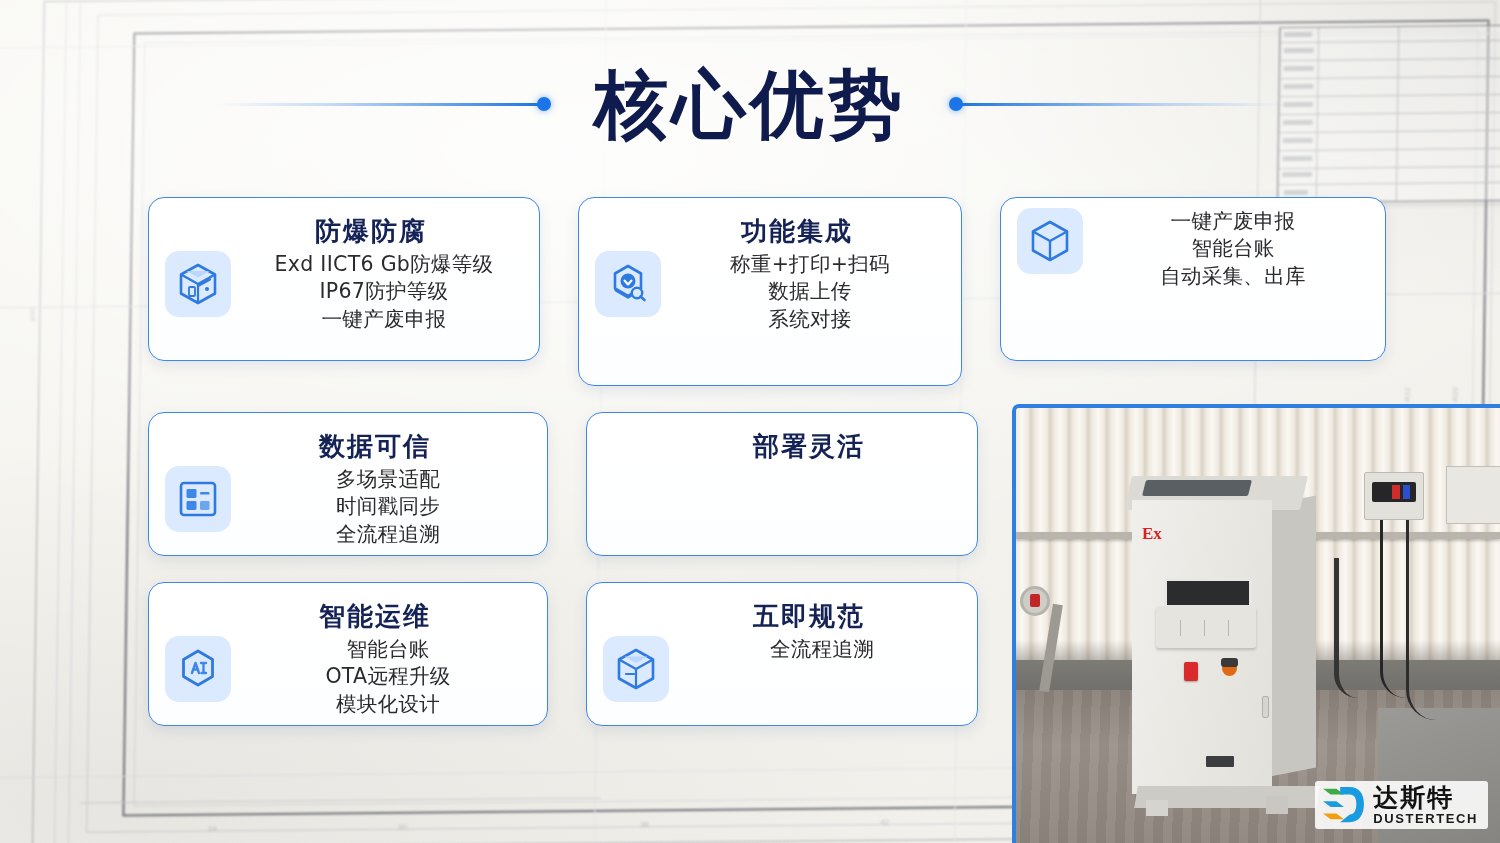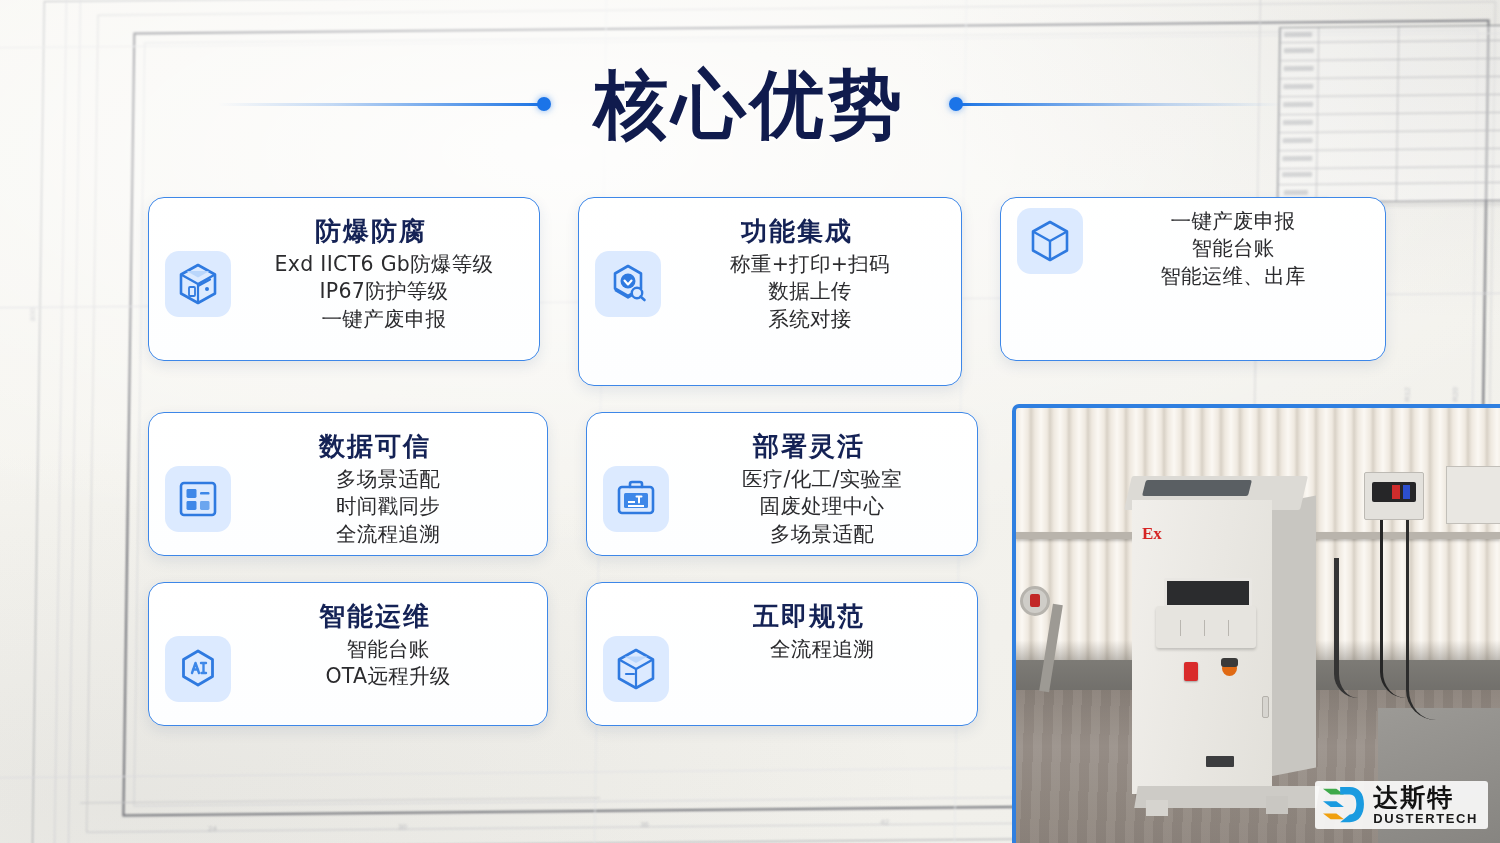--- a/index.html
+++ b/index.html
@@ -346,21 +346,21 @@
             <div class="icon-box">
               <svg width="42" height="44" viewBox="0 0 42 44" fill="none">
                 <path d="M21 3 L38 12.5 V31.5 L21 41 L4 31.5 V12.5 Z" stroke="#2f7ae0" stroke-width="2.6" stroke-linejoin="round"></path>
                 <path d="M4 12.5 L21 22 L38 12.5" stroke="#2f7ae0" stroke-width="2.4" stroke-linejoin="round"></path>
                 <path d="M21 22 V41" stroke="#2f7ae0" stroke-width="2.4"></path>
               </svg>
             </div>
             <div class="lines center">
               <div class="ln">一键产废申报</div>
               <div class="ln">智能台账</div>
-              <div class="ln">智能运维、出库</div>
+              <div class="ln">自动采集、出库</div>
             </div>
           </div>
         </div>
 
       </div>
 
       <div class="row">
 
         <div class="card w1 tall">
           <div class="card-title">数据可信</div>
@@ -377,56 +377,40 @@
             <div class="lines center">
               <div class="ln">多场景适配</div>
               <div class="ln">时间戳同步</div>
               <div class="ln">全流程追溯</div>
             </div>
           </div>
         </div>
 
         <div class="card w2 tall">
           <div class="card-title">部署灵活</div>
-          <div class="card-body">
-            <div class="icon-box">
-              <svg width="44" height="44" viewBox="0 0 44 44" fill="none">
-                <path d="M16 10 V7 a2 2 0 0 1 2-2 h8 a2 2 0 0 1 2 2 v3" stroke="#2f7ae0" stroke-width="2.6" stroke-linecap="round"></path>
-                <rect x="5" y="10" width="34" height="26" rx="3" stroke="#2f7ae0" stroke-width="2.6"></rect>
-                <rect x="10" y="16" width="24" height="15" rx="1.5" fill="#3d87e8"></rect>
-                <path d="M14 25 h7" stroke="#ffffff" stroke-width="2"></path>
-                <path d="M14 29 h16" stroke="#ffffff" stroke-width="2"></path>
-                <path d="M22.5 19.5 h5 M25 19.5 v6" stroke="#ffffff" stroke-width="2" stroke-linecap="round"></path>
-              </svg>
-            </div>
-            <div class="lines center">
-              <div class="ln">医疗/化工/实验室</div>
-              <div class="ln">固废处理中心</div>
-              <div class="ln">多场景适配</div>
-            </div>
-          </div>
         </div>
 
       </div>
 
       <div class="row">
 
         <div class="card w1 tall">
           <div class="card-title">智能运维</div>
           <div class="card-body">
             <div class="icon-box">
               <svg width="44" height="44" viewBox="0 0 44 44" fill="none">
                 <path d="M22 4 L36.5 12.5 V29.5 L22 38 L7.5 29.5 V12.5 Z" stroke="#2f7ae0" stroke-width="2.8" stroke-linejoin="round"></path>
                 <path d="M16 26 L19.5 16 L23 26 M17 22.5 h5" stroke="#3d87e8" stroke-width="2.4" stroke-linecap="round" stroke-linejoin="round"></path>
                 <path d="M25 16 h5 M27.5 16 v10 M25.5 26 h4.5" stroke="#3d87e8" stroke-width="2.4" stroke-linecap="round"></path>
               </svg>
             </div>
             <div class="lines center">
               <div class="ln">智能台账</div>
               <div class="ln">OTA远程升级</div>
+              <div class="ln">模块化设计</div>
             </div>
           </div>
         </div>
 
         <div class="card w2 tall">
           <div class="card-title">五即规范</div>
           <div class="card-body">
             <div class="icon-box">
               <svg width="42" height="44" viewBox="0 0 42 44" fill="none">
                 <path d="M21 3 L38 12.5 V31.5 L21 41 L4 31.5 V12.5 Z" stroke="#2f7ae0" stroke-width="2.6" stroke-linejoin="round"></path>

